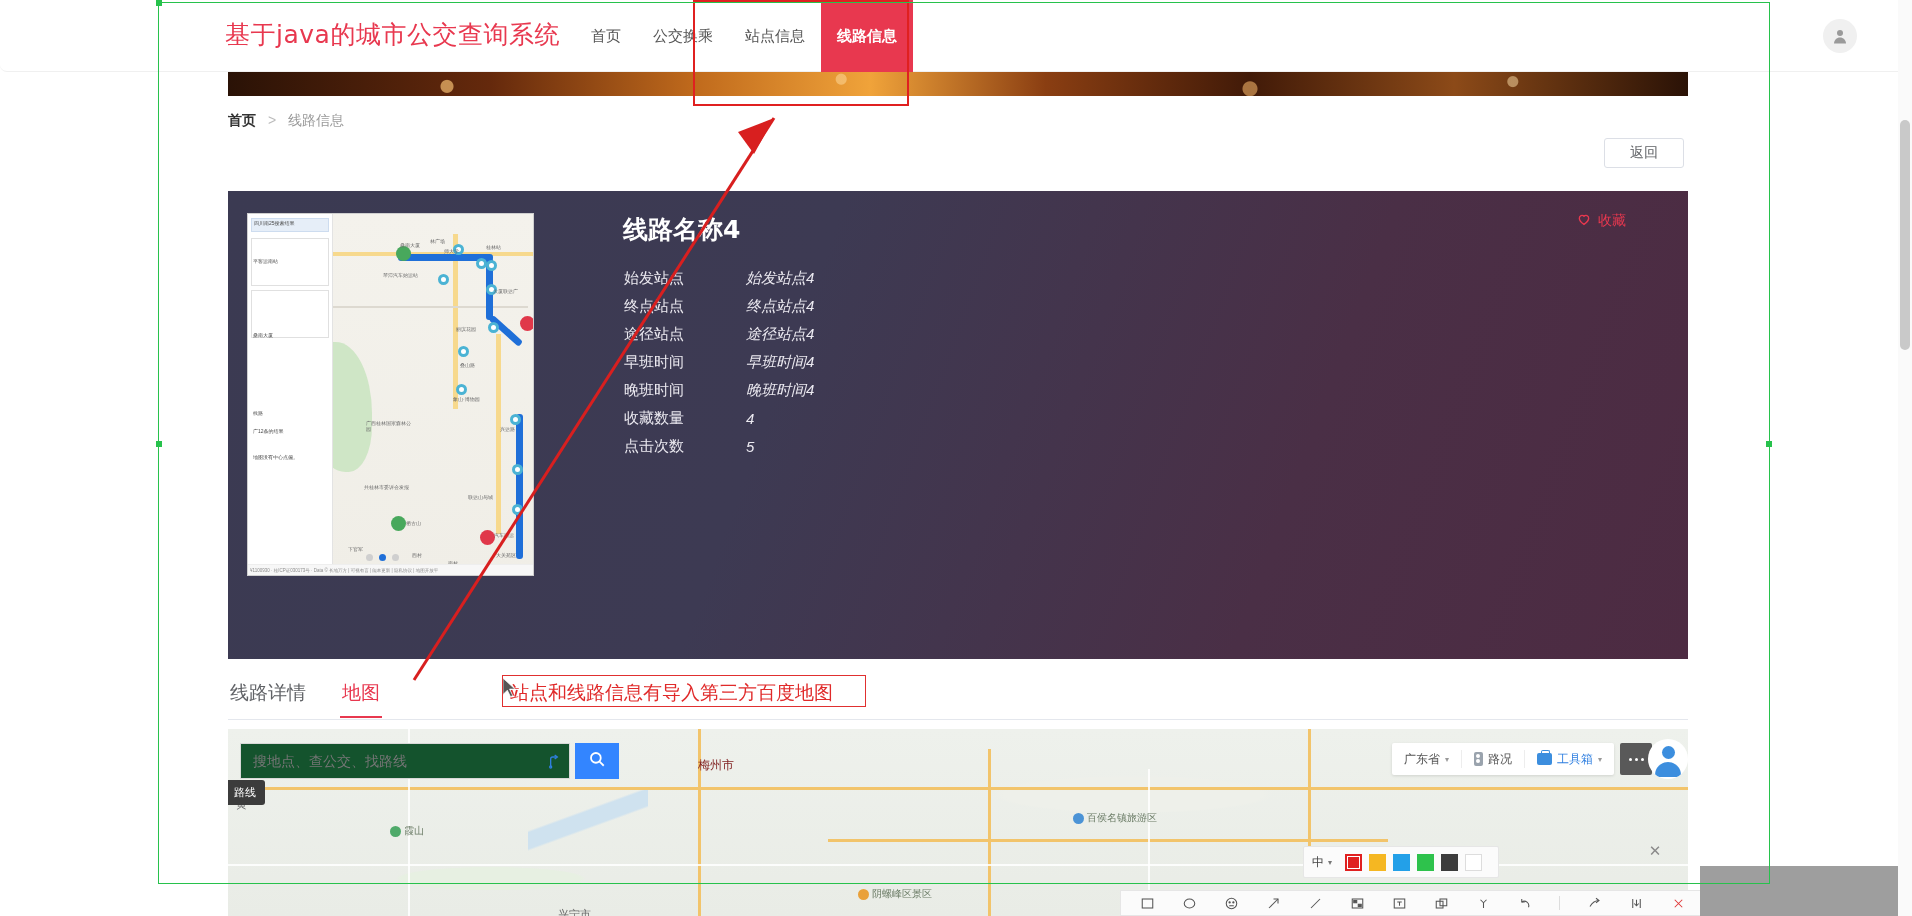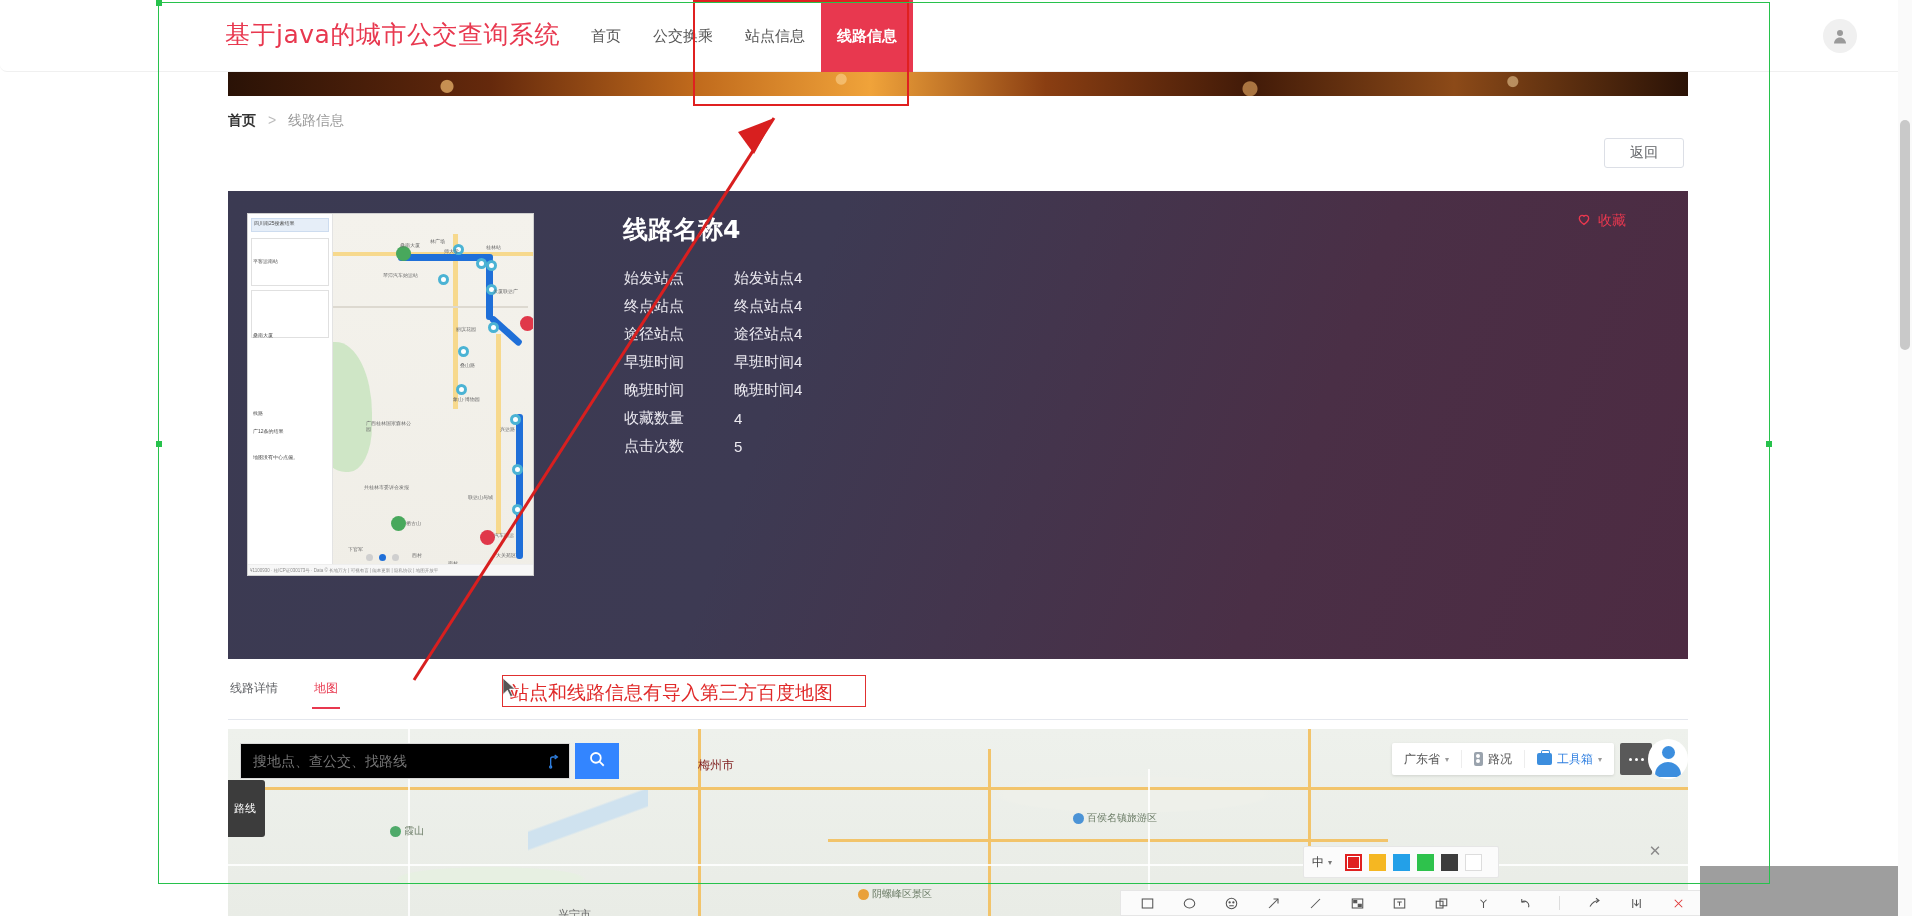--- a/index.html
+++ b/index.html
@@ -108,31 +108,31 @@
   .mini-dots i { width: 7px; height: 7px; border-radius: 50%; background: #cfcfcf; display: block; }
   .mini-dots i.on { background: #1f6fd8; }
 
   .detail-title {
     position: absolute; left: 395px; top: 22px; font-size: 25px; color: #ffffff; font-weight: bold;
     font-family: "DejaVu Sans", sans-serif;
   }
   .detail-rows { position: absolute; left: 396px; top: 75px; }
   .drow { display: flex; align-items: center; height: 24px; margin-bottom: 4px; font-size: 15px; color: #eceaf1; }
   .drow .k { width: 86px; white-space: nowrap; }
-  .drow .v { margin-left: 24px; white-space: nowrap; }
+  .drow .v { margin-left: 36px; white-space: nowrap; font-style: italic; }
   .fav-btn {
     position: absolute; right: 62px; top: 20px; display: flex; align-items: center; gap: 6px;
     font-size: 14px; color: #e8384f; cursor: pointer;
   }
   .fav-btn svg { width: 16px; height: 16px; stroke: #e8384f; fill: none; stroke-width: 2; }
 
   
   .tabs { position: absolute; left: 228px; top: 680px; width: 1460px; height: 40px;
     border-bottom: 1px solid #e4e7ed; display: flex; align-items: flex-start; }
-  .tab { font-size: 12px; color: #606266; padding: 0 2px 10px; margin-right: 32px; cursor: pointer; white-space: nowrap; text-align: center; }
+  .tab { font-size: 19px; color: #606266; padding: 0 2px 10px; margin-right: 32px; cursor: pointer; white-space: nowrap; text-align: center; }
   .tab.active { color: #e8384f; border-bottom: 2px solid #e8384f; }
 
   
   .anno-box {
     position: absolute; left: 502px; top: 675px; width: 364px; height: 32px;
     border: 1.5px solid #e03030;
   }
   .anno-text {
     position: absolute; left: 510px; top: 680px; font-size: 19px; color: #e02a2a;
     white-space: nowrap; font-family: "DejaVu Sans", sans-serif;
@@ -153,33 +153,33 @@
   .bmap .rd { position: absolute; background: #f2c46b; }
   .bmap .rdw { position: absolute; background: #ffffff; opacity: .85; }
   .bmap .lbl { position: absolute; font-size: 11px; color: #6b6b6b; white-space: nowrap; }
   .bmap .lbl.city { font-size: 12px; color: #7f1d1d; font-family: Liberation Mono, monospace; }
   .bmap .poi { position: absolute; display: flex; align-items: center; gap: 3px; font-size: 10px; color: #6b7c66; white-space: nowrap; }
   .bmap .poi .dot { width: 11px; height: 11px; border-radius: 50%; background: #4faa6a; display: inline-block; }
   .bmap .poi .dot.org { background: #e9a13b; }
   .bmap .poi .dot.blu { background: #4b93d6; }
 
   .bsearch { position: absolute; left: 12px; top: 14px; width: 330px; height: 36px;
-    background: #000000; border: 1px solid #d8d8d8; display: flex; align-items: center; }
+    background: #14532d; border: 1px solid #d8d8d8; display: flex; align-items: center; }
   .bsearch input {
     flex: 1; height: 34px; border: none; outline: none; padding: 0 10px 0 12px;
     font-size: 14px; color: #999; background: transparent;
     font-family: "Liberation Sans", sans-serif;
   }
   .bsearch .route-ico { width: 30px; display: flex; align-items: center; justify-content: center; }
   .bsearch .route-ico svg { width: 16px; height: 16px; stroke: #2f7fe0; fill: none; stroke-width: 2; }
   .bsearch-btn { position: absolute; left: 347px; top: 14px; width: 44px; height: 36px; background: #3385ff;
     display: flex; align-items: center; justify-content: center; cursor: pointer; }
   .bsearch-btn svg { width: 18px; height: 18px; stroke: #fff; fill: none; stroke-width: 2.4; }
   .tooltip { position: absolute; left: -16px; top: 36px; background: #3c3c3c; color: #fff;
-    font-size: 11px; padding: 21px 9px; border-radius: 3px; white-space: nowrap; }
+    font-size: 11px; padding: 5px 9px; border-radius: 3px; white-space: nowrap; }
 
   .btoolbar { position: absolute; right: 74px; top: 14px; height: 32px; background: #fff;
     border-radius: 2px; display: flex; align-items: center; box-shadow: 0 1px 3px rgba(0,0,0,.12); justify-content: center; }
   .btoolbar .cell { display: flex; align-items: center; gap: 5px; padding: 0 12px; font-size: 12px; color: #555;
     border-right: 1px solid #ededed; height: 18px; white-space: nowrap; cursor: pointer; }
   .btoolbar .cell:last-child { border-right: none; }
   .btoolbar .cell.link { color: #2f7fe0; }
   .btoolbar .caret { font-size: 8px; color: #999; }
   .tl-ico { width: 9px; height: 14px; background: #9aa3ad; border-radius: 2px; display: inline-block; position: relative; }
   .tl-ico::after { content: ""; position: absolute; left: 2.5px; top: 2px; width: 4px; height: 4px; border-radius: 50%;

